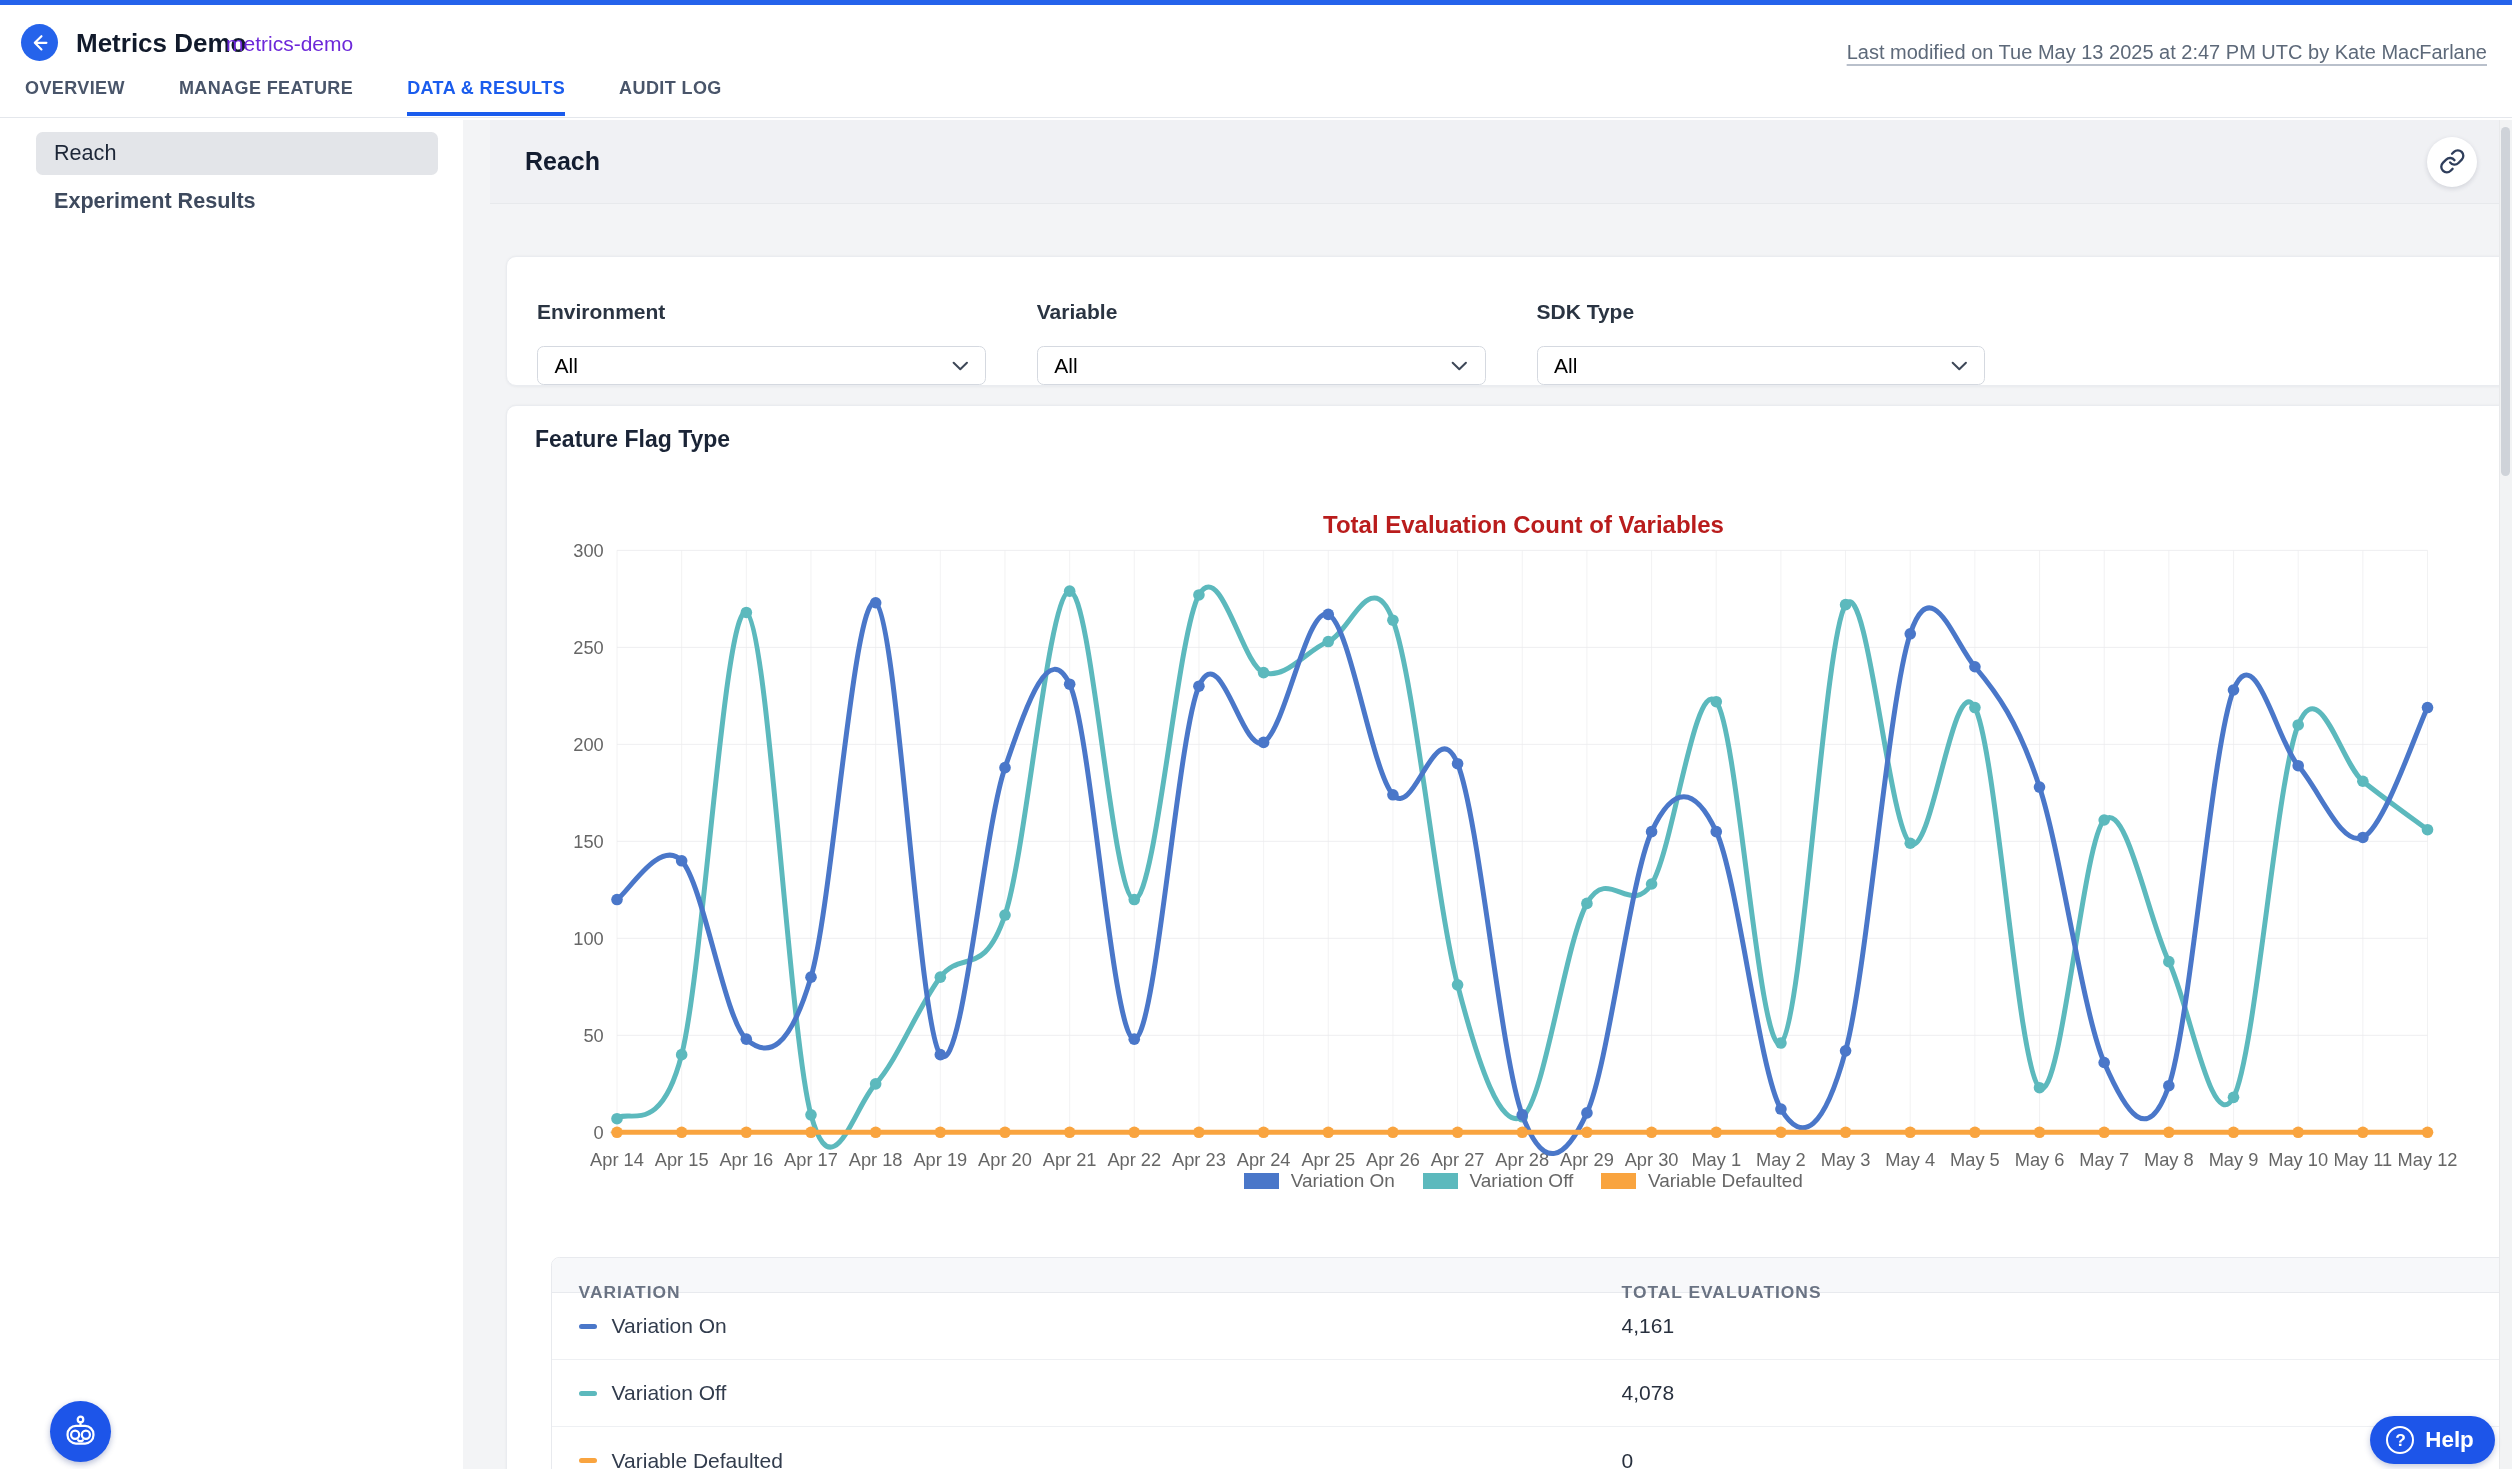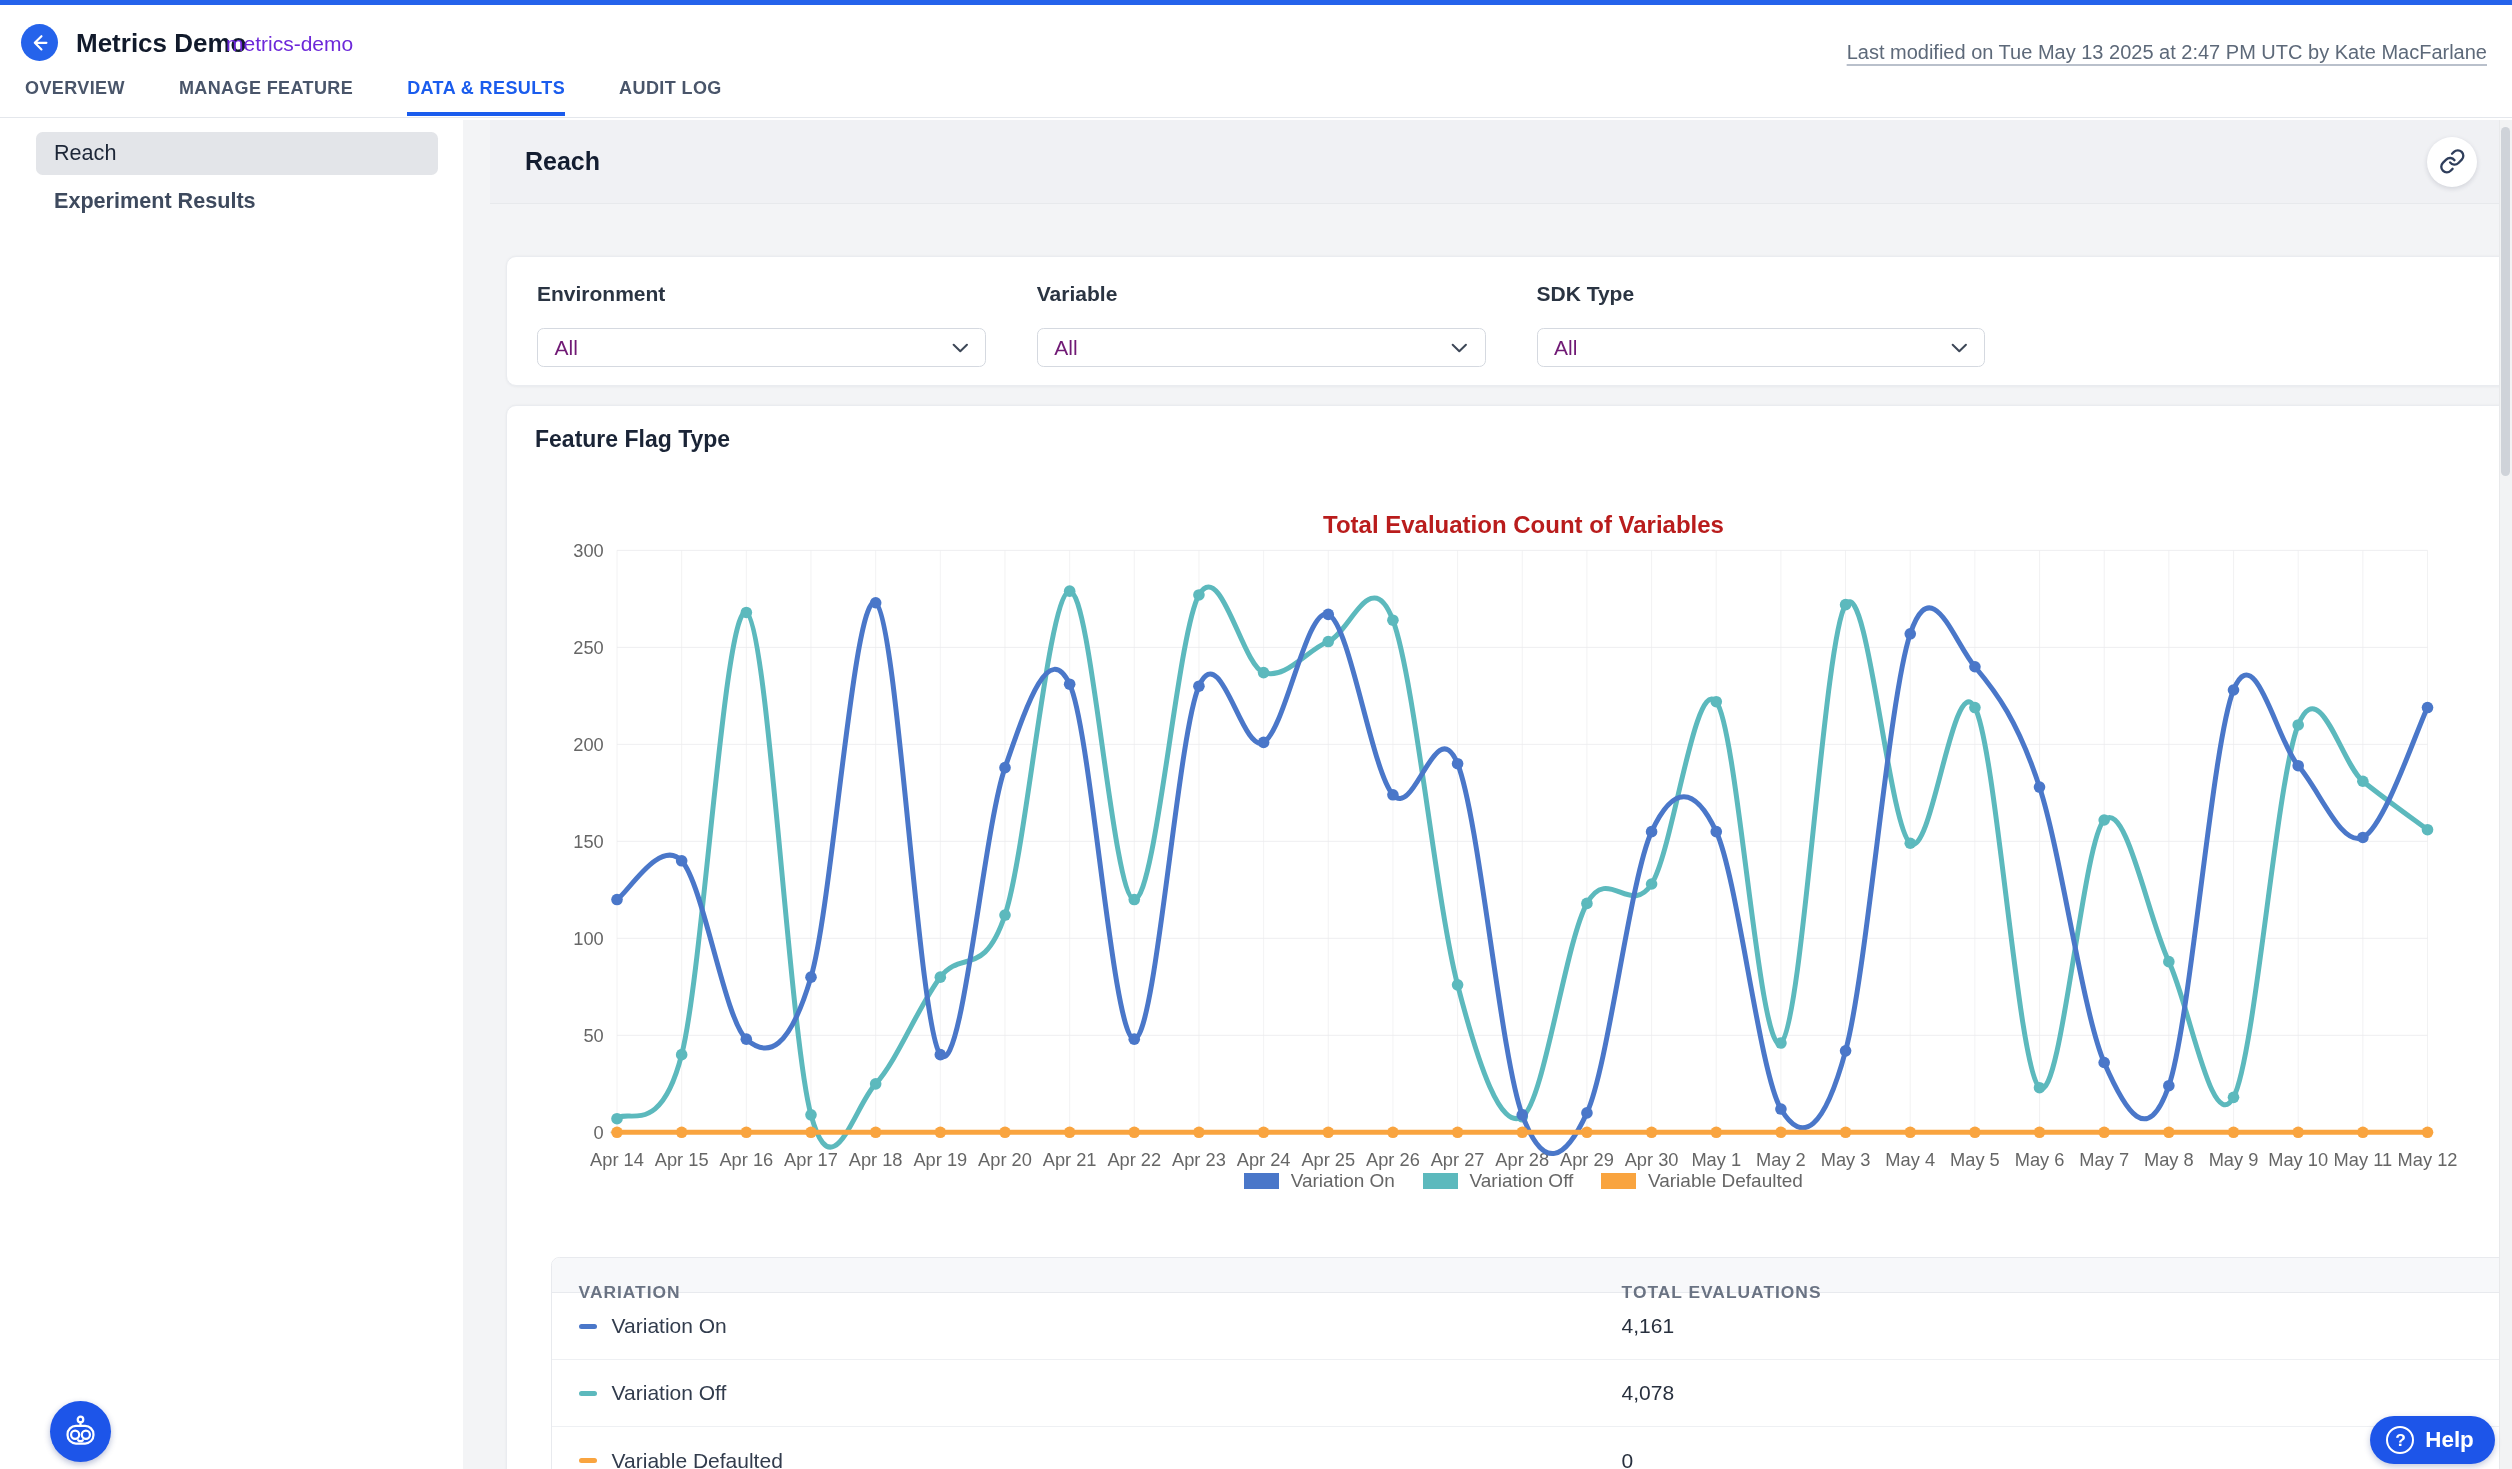--- a/index.html
+++ b/index.html
@@ -37,23 +37,23 @@
   .page-title { position:absolute; left:35px; top:26.6px; font-size:25px; font-weight:650; color:#131d30; }
   .link-btn { position:absolute; right:21.6px; top:16.6px; width:50px; height:50px; border-radius:50%;
               background:#fff; box-shadow:0 1.7px 5px rgba(20,30,60,.14); display:flex; align-items:center;
               justify-content:center; cursor:pointer; }
 
   .card { position:absolute; background:#fff; border-radius:10px; border:0.8px solid #eaecf0;
           box-shadow:0 0.8px 2.5px rgba(25,35,60,.05); }
   .filter-card { left:43px; top:136px; width:2010px; height:130px; display:grid;
                  grid-template-columns:repeat(4,1fr); gap:51px; padding:25px 30px; }
   .field {}
-  .field-label { font-size:21px; font-weight:600; color:#2a3442; margin-bottom:10.8px; }
+  .field-label { font-size:21px; font-weight:600; color:#2a3442; margin-bottom:10.8px;margin-top:18px; }
   .control { height:39px; border:1.2px solid #d5d9e0; border-radius:6.6px; background:#fff;
-             display:flex; align-items:center; padding:0 16.6px; font-size:21px; color:#701a75;
+             display:flex; align-items:center; padding:0 16.6px; font-size:21px; color:#000000;
              justify-content:space-between; cursor:pointer;margin-top:22px; }
 
   .chart-card { left:43px; top:285px; width:2010px; height:1237px; }
   .card-title { position:absolute; left:28px; top:20px; font-size:23px; font-weight:650; color:#1a2436; }
   .chart-title { position:absolute; left:66px; top:105px; width:1901px; text-align:center;
                  font-size:24px; font-weight:600; color:#b91c1c; }
   #chart-svg { position:absolute; left:66px; top:131px; }
   .legend { position:absolute; left:66px; top:764px; width:1901px; display:flex;
             justify-content:center; gap:28px; }
   .legend-item { display:flex; align-items:center; gap:11.6px; }

